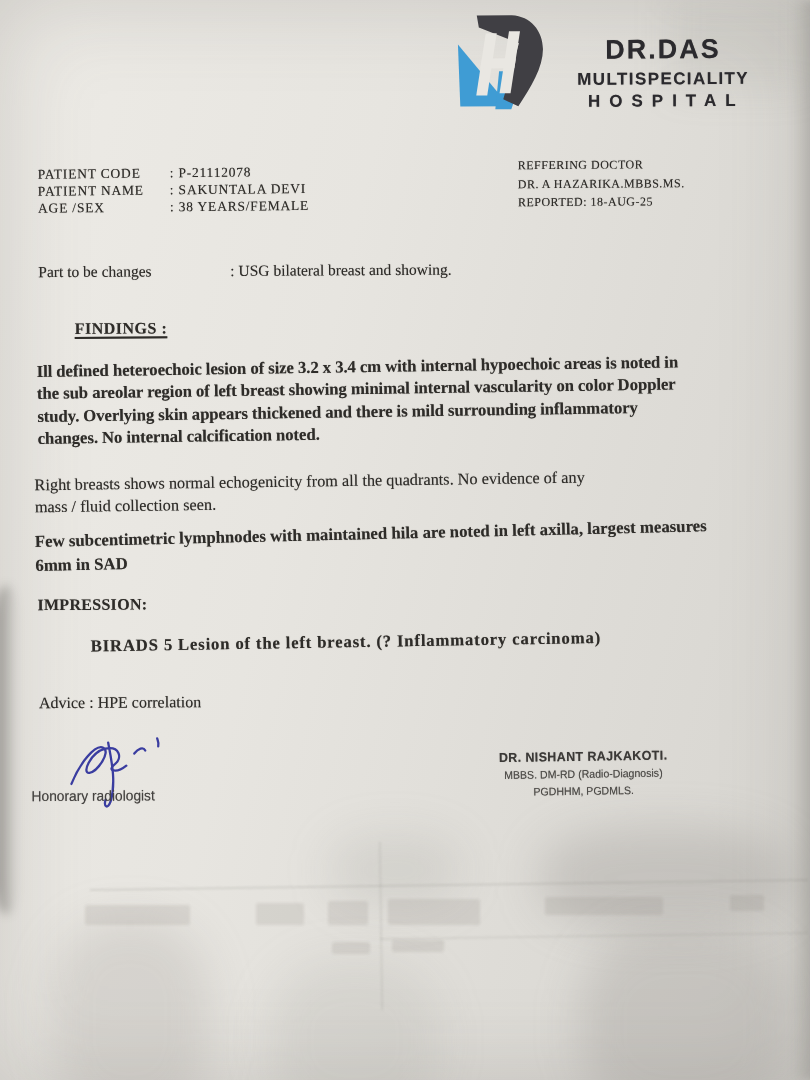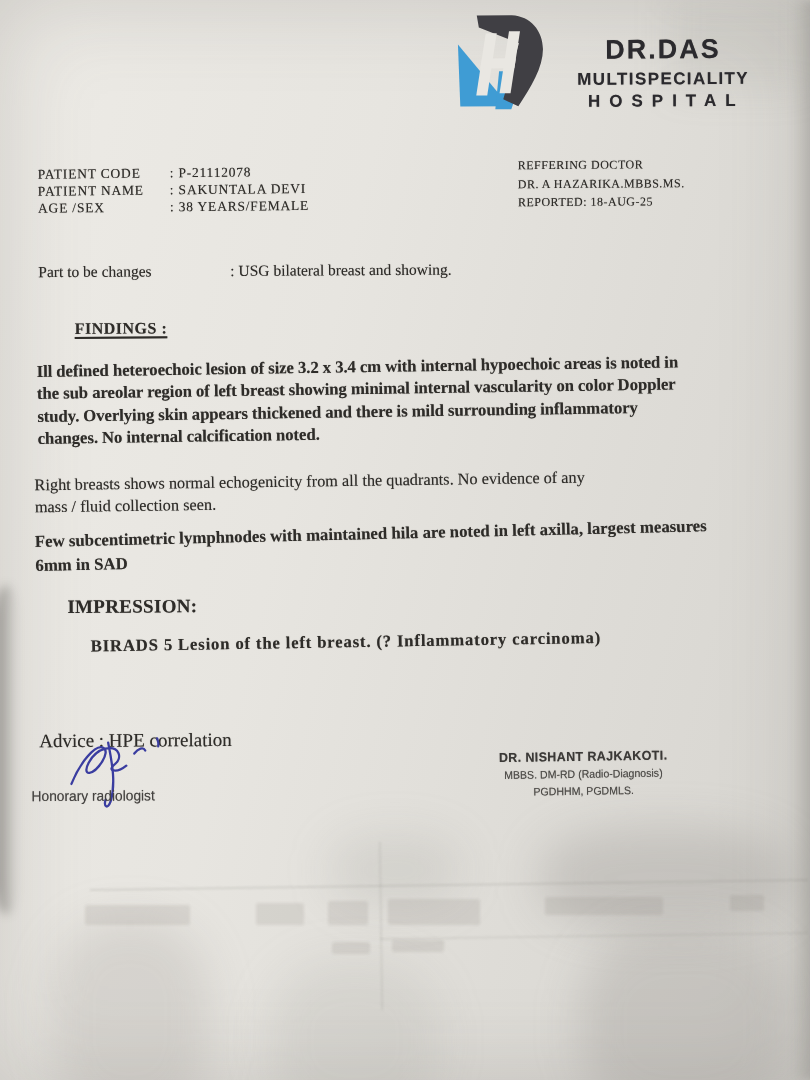--- a/index.html
+++ b/index.html
@@ -50,23 +50,23 @@
   .exam{left:38px;top:261px;font-size:15.5px;}
   .exam .row{display:flex;line-height:22.5px;}
   .exam .lbl{width:192px;}
   
   .findings-h{left:34px;top:320px;font-size:16px;font-weight:bold;letter-spacing:0.5px;
     text-decoration:underline;text-underline-offset:3px;text-decoration-thickness:1.5px;margin-left:40px;}
   .para{line-height:22.3px;}
   .p1{left:36px;top:358px;font-size:16.8px;font-weight:bold;letter-spacing:-0.1px;transform:rotate(-0.5deg);}
   .p2{left:33px;top:472px;font-size:16.3px;line-height:21.5px;transform:rotate(-0.45deg);}
   .p3{left:33px;top:524px;font-size:16.8px;font-weight:bold;line-height:23.5px;transform:rotate(-1deg);}
-  .impression-h{left:35px;top:596px;font-size:19px;font-weight:bold;letter-spacing:0.3px;margin-left:30px;}
+  .impression-h{left:35px;top:596px;font-size:16px;font-weight:bold;letter-spacing:0.3px;}
   .birads{left:88px;top:634px;font-size:16.8px;font-weight:bold;letter-spacing:0.8px;transform:rotate(-0.6deg);}
-  .advice{left:36px;top:730px;font-size:19px;}
+  .advice{left:36px;top:694px;font-size:16px;}
   
   .sig{left:56px;top:732px;width:150px;height:80px;}
   .honorary{left:28px;top:788px;font-size:14.5px;color:#454341;transform:scaleX(0.95);transform-origin:left top;}
   .rightdoc{left:478px;top:751px;width:204px;text-align:center;color:#3b3937;transform:rotate(-0.5deg);}
   .rightdoc .nm{font-size:13px;font-weight:bold;letter-spacing:0.4px;line-height:18px;transform:scaleX(0.96);transform-origin:center top;}
   .rightdoc .ql{font-size:11px;color:#4c4a47;line-height:16.5px;transform:scaleX(0.96);transform-origin:center top;}
 </style>
 </head>
 <body>
 

